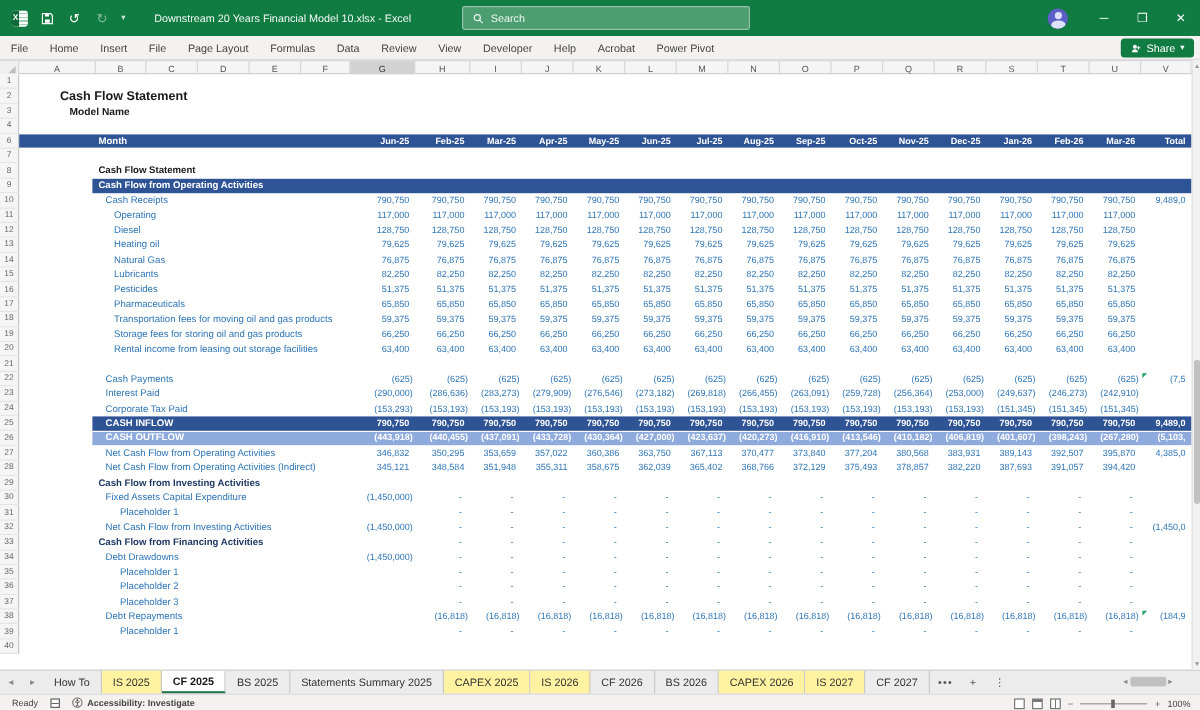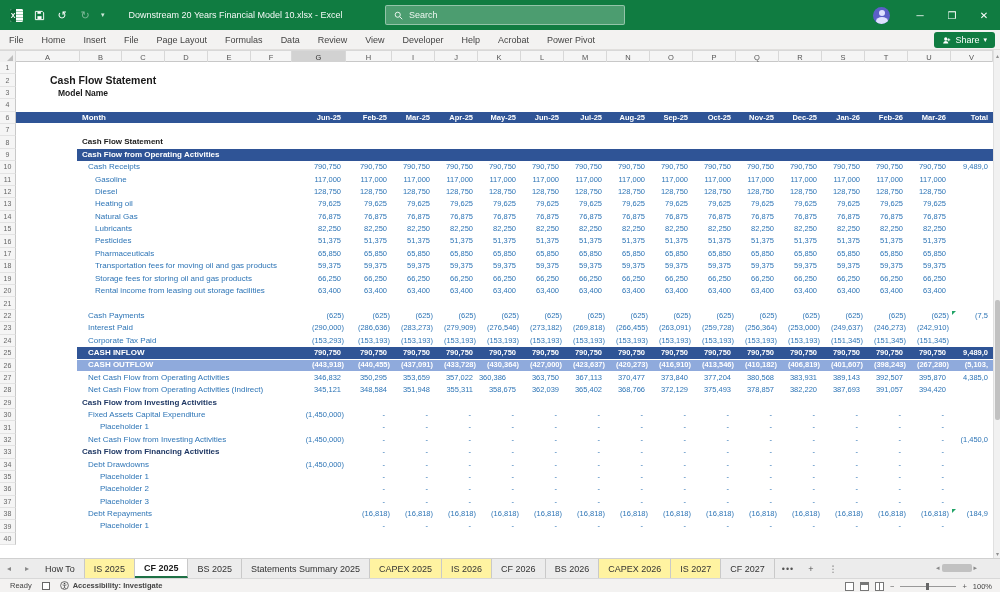--- a/index.html
+++ b/index.html
@@ -232,21 +232,21 @@
         <span class="val pos" style="right: 266px;">790,750</span>
         <span class="val pos" style="right: 223px;">790,750</span>
         <span class="val pos" style="right: 180px;">790,750</span>
         <span class="val pos" style="right: 137px;">790,750</span>
         <span class="val pos" style="right: 94px;">790,750</span>
         <span class="val pos" style="right: 51px;">790,750</span>
         <span class="val pos" style="right: 9px;">9,489,0</span>
       </div>
       <div class="g-row">
         <span class="rownum">11</span>
-        <span class="lbl" style="left: 95px;">Gasoline</span>
+        <span class="lbl" style="left: 95px;">Operating</span>
         <span class="val pos" style="right: 656px;">117,000</span>
         <span class="val pos" style="right: 610px;">117,000</span>
         <span class="val pos" style="right: 567px;">117,000</span>
         <span class="val pos" style="right: 524px;">117,000</span>
         <span class="val pos" style="right: 481px;">117,000</span>
         <span class="val pos" style="right: 438px;">117,000</span>
         <span class="val pos" style="right: 395px;">117,000</span>
         <span class="val pos" style="right: 352px;">117,000</span>
         <span class="val pos" style="right: 309px;">117,000</span>
         <span class="val pos" style="right: 266px;">117,000</span>
@@ -531,21 +531,21 @@
         <span class="val white" style="right: 51px;">(267,280)</span>
         <span class="val white pos" style="right: 9px;">(5,103,</span>
       </div>
       <div class="g-row">
         <span class="rownum">27</span>
         <span class="lbl" style="left: 88px;">Net Cash Flow from Operating Activities</span>
         <span class="val pos" style="right: 656px;">346,832</span>
         <span class="val pos" style="right: 610px;">350,295</span>
         <span class="val pos" style="right: 567px;">353,659</span>
         <span class="val pos" style="right: 524px;">357,022</span>
-        <span class="val pos" style="right: 491px;">360,386</span>
+        <span class="val pos" style="right: 481px;">360,386</span>
         <span class="val pos" style="right: 438px;">363,750</span>
         <span class="val pos" style="right: 395px;">367,113</span>
         <span class="val pos" style="right: 352px;">370,477</span>
         <span class="val pos" style="right: 309px;">373,840</span>
         <span class="val pos" style="right: 266px;">377,204</span>
         <span class="val pos" style="right: 223px;">380,568</span>
         <span class="val pos" style="right: 180px;">383,931</span>
         <span class="val pos" style="right: 137px;">389,143</span>
         <span class="val pos" style="right: 94px;">392,507</span>
         <span class="val pos" style="right: 51px;">395,870</span>

